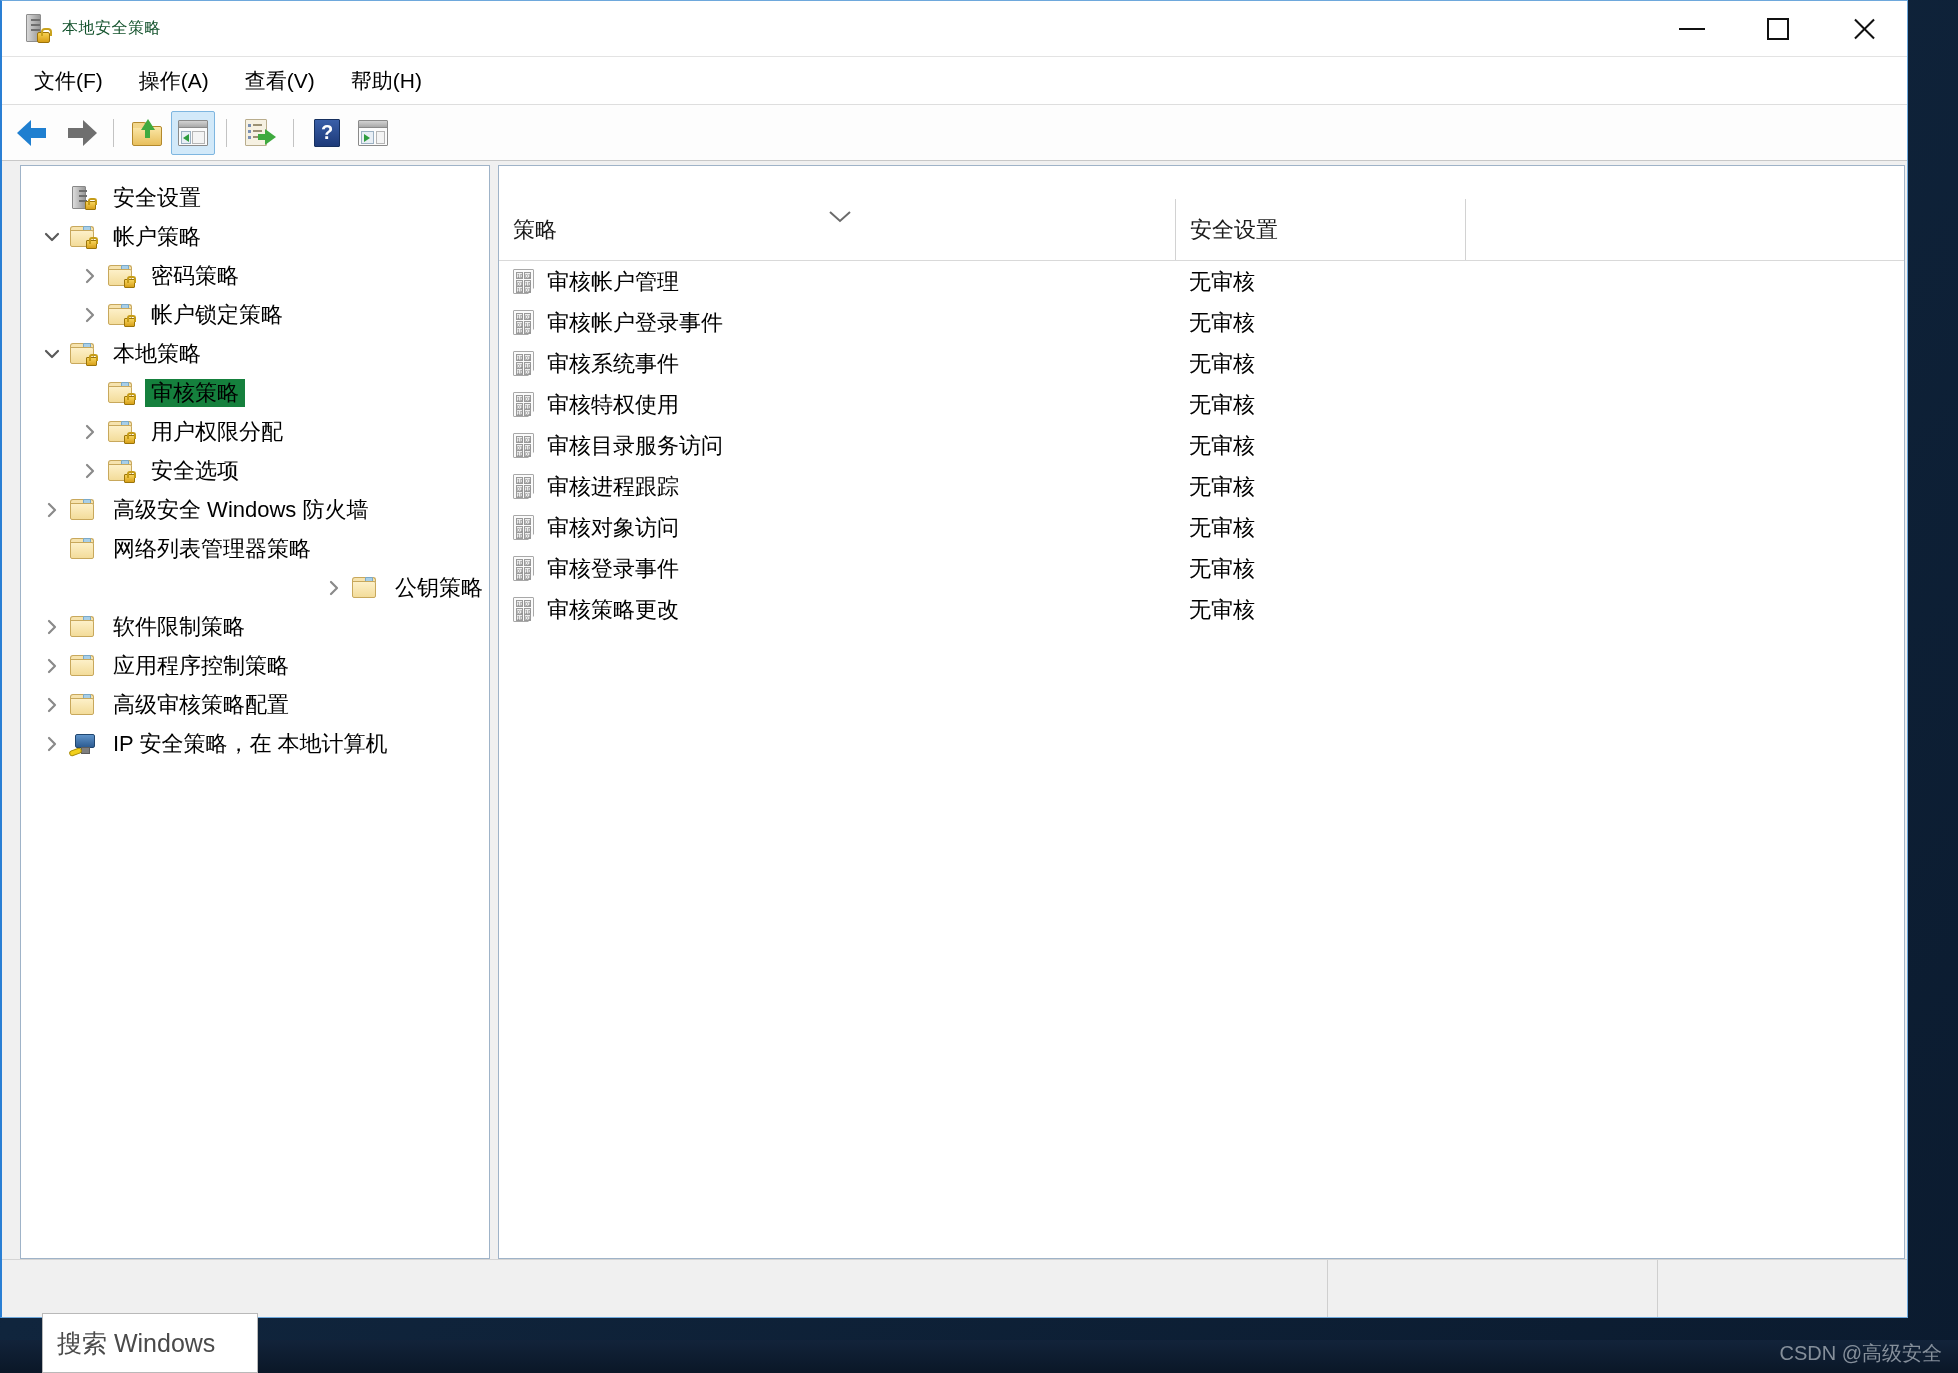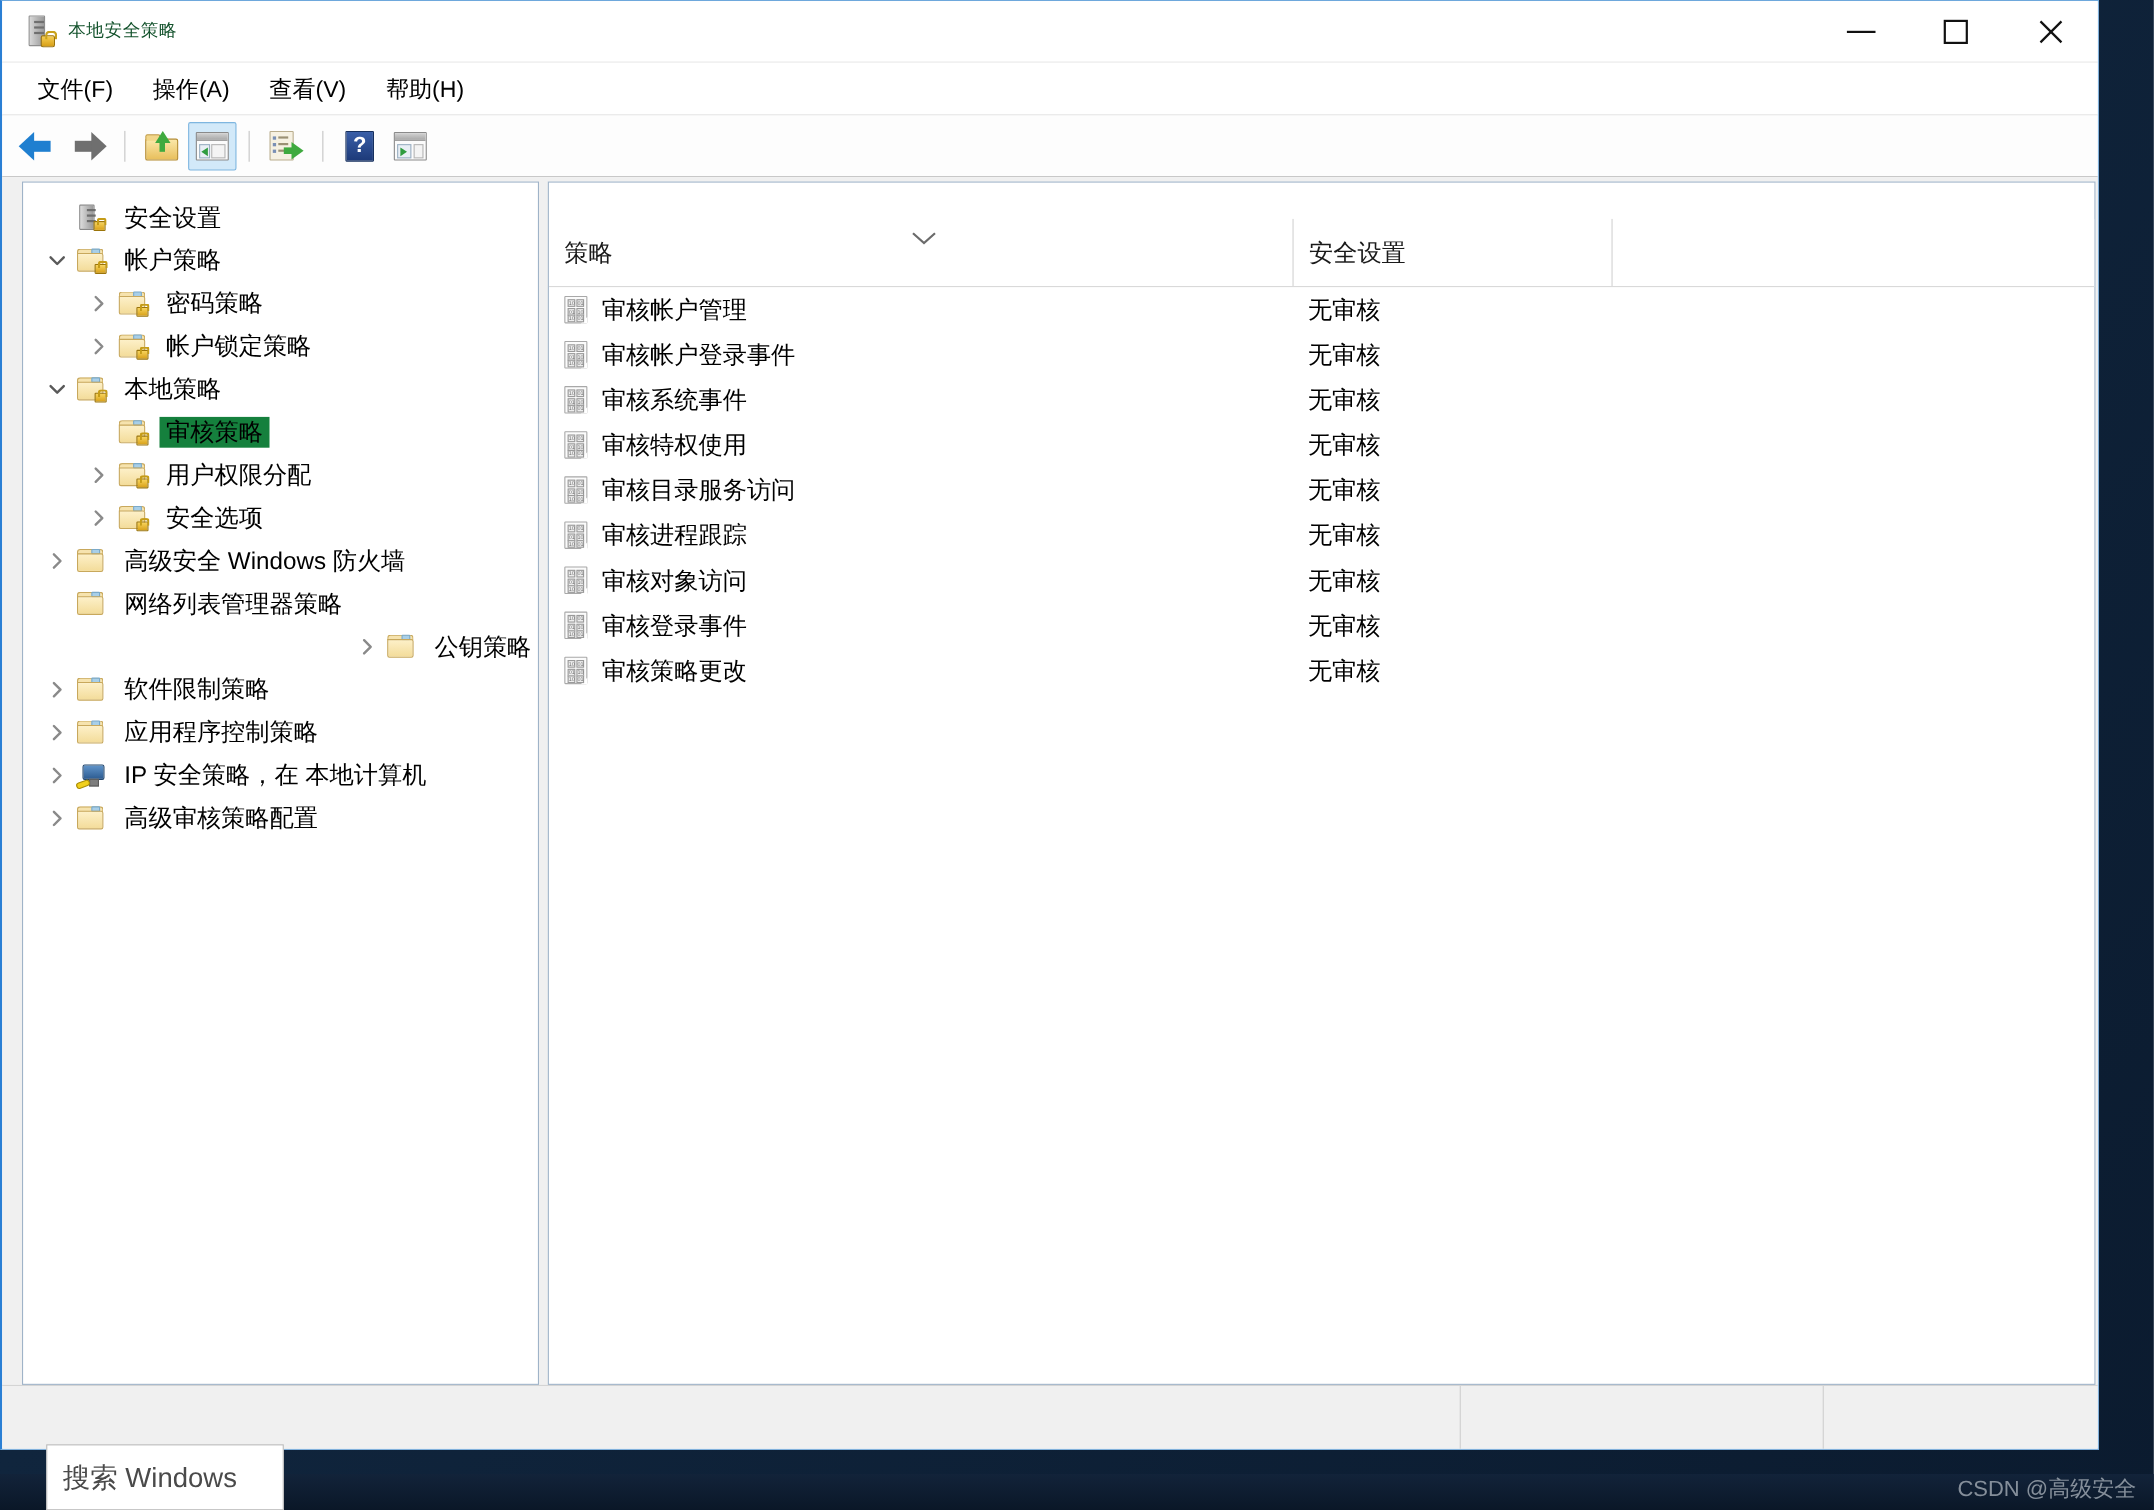--- a/index.html
+++ b/index.html
@@ -701,39 +701,39 @@
               <span class="front"></span>
             </span>
             <span class="tree-label">应用程序控制策略</span>
           </div>
           <div class="tree-row" style="padding-left: 14px;">
             <span class="chev">
               <svg width="20" height="20" viewBox="0 0 20 20">
                 <path d="M7 4 L13 10 L7 16" fill="none" stroke="#8a8a8a" stroke-width="2.2" stroke-linecap="round" stroke-linejoin="round"></path>
               </svg>
             </span>
+            <span class="ic ic-folder">
+              <span class="back"></span>
+              <span class="tabtop"></span>
+              <span class="front"></span>
+            </span>
+            <span class="tree-label">高级审核策略配置</span>
+          </div>
+          <div class="tree-row" style="padding-left: 14px;">
+            <span class="chev">
+              <svg width="20" height="20" viewBox="0 0 20 20">
+                <path d="M7 4 L13 10 L7 16" fill="none" stroke="#8a8a8a" stroke-width="2.2" stroke-linecap="round" stroke-linejoin="round"></path>
+              </svg>
+            </span>
             <span class="ic ic-ipsec">
               <span class="mon"></span>
               <span class="stand"></span>
               <span class="key"></span>
             </span>
             <span class="tree-label">IP 安全策略，在 本地计算机</span>
-          </div>
-          <div class="tree-row" style="padding-left: 14px;">
-            <span class="chev">
-              <svg width="20" height="20" viewBox="0 0 20 20">
-                <path d="M7 4 L13 10 L7 16" fill="none" stroke="#8a8a8a" stroke-width="2.2" stroke-linecap="round" stroke-linejoin="round"></path>
-              </svg>
-            </span>
-            <span class="ic ic-folder">
-              <span class="back"></span>
-              <span class="tabtop"></span>
-              <span class="front"></span>
-            </span>
-            <span class="tree-label">高级审核策略配置</span>
           </div>
         </div>
     </div>
 
     <div id="splitter"></div>
 
     <div id="list-pane">
       <div id="list-header">
         <div class="lh-col" id="lh-policy">
           <span>策略</span>

